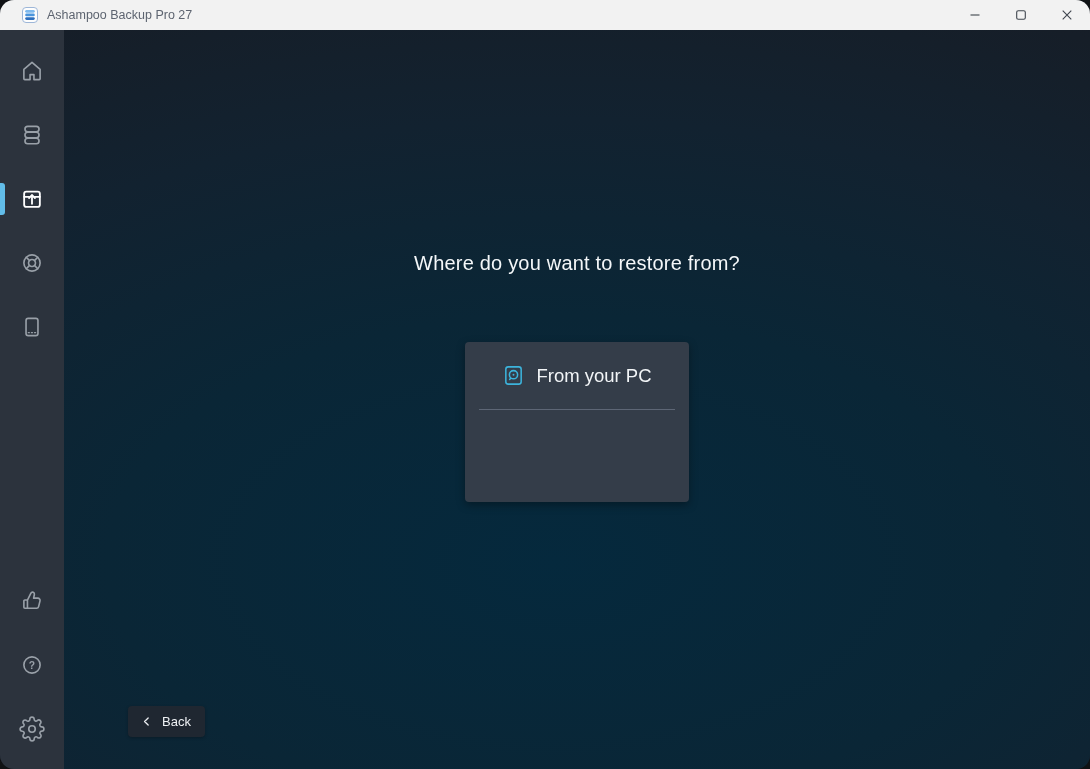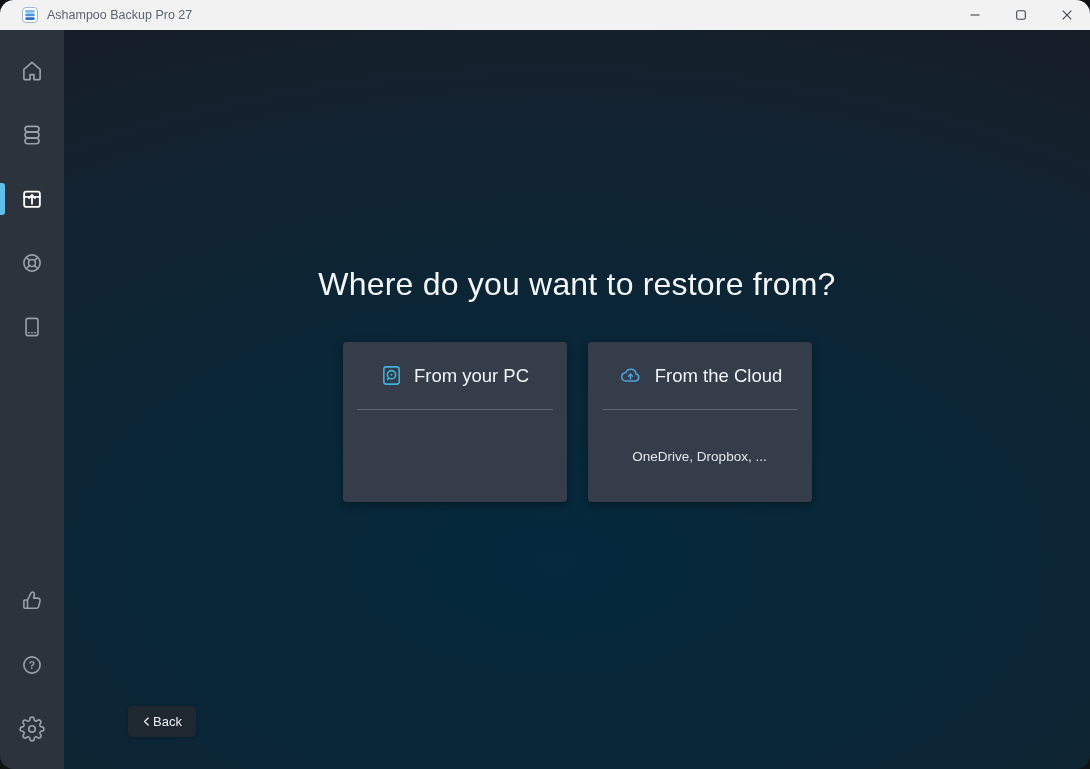--- a/index.html
+++ b/index.html
@@ -119,25 +119,25 @@
       radial-gradient(ellipse 115% 88% at 48% 72%,
         #05293d 0%,
         #0a2636 38%,
         #122230 68%,
         #161e28 92%,
         #171d27 100%);
     overflow: hidden;
   }
   .heading {
     position: absolute;
-    top: 236px;
+    top: 222px;
     left: 0;
     width: 100%;
     text-align: center;
-    font-size: 32px;
+    font-size: 20px;
     font-weight: 500;
     letter-spacing: 0.2px;
     color: #f4f7f9;
   }
   .cards-row {
     position: absolute;
     top: 312px;
     left: 0;
     width: 100%;
     display: flex;
@@ -186,20 +186,21 @@
   .back-button {
     position: absolute;
     left: 64px;
     top: 676px;
     height: 31px;
     padding: 0 14px 0 12px;
     background: #1f2731;
     border-radius: 4px;
     display: inline-flex;
     align-items: center;
+    gap: 9px;
     cursor: pointer;
     box-shadow: 0 1px 3px rgba(0,0,0,0.25);
   }
   .back-label {
     font-size: 13px;
     color: #eef1f4;
   }
 </style>
 </head>
 <body>
@@ -313,34 +314,20 @@
               <rect x="4" y="3" width="16" height="18" rx="2.5"></rect>
               <circle cx="12" cy="11.2" r="4.3"></circle>
               <circle cx="12" cy="11.2" r="1" fill="#3cb4dc" stroke="none"></circle>
               <path d="m9 14.9-1 1.2"></path>
             </svg>
             <span class="card-title">From your PC</span>
           </div>
           <div class="card-divider"></div>
         </div>
 
-        <div class="card">
-          <div class="card-title-row">
-            <svg width="27" height="23" viewBox="0 0 24 24" fill="none" stroke="#4ba0de" stroke-width="1.6" stroke-linecap="round" stroke-linejoin="round">
-              <path d="M7 17.8h9.9a3.7 3.7 0 0 0 .85-7.3A5.45 5.45 0 0 0 7.15 9.1 4.35 4.35 0 0 0 7 17.8z"></path>
-              <path d="M12 15.4v-4.6"></path>
-              <path d="M9.9 12.8 12 10.7l2.1 2.1"></path>
-            </svg>
-            <span class="card-title">From the Cloud</span>
-          </div>
-          <div class="card-divider"></div>
-          <div class="card-subtitle-wrap">
-            <span class="card-subtitle">OneDrive, Dropbox, ...</span>
-          </div>
-        </div>
 
       </div>
 
       <div class="back-button">
         <svg width="13" height="13" viewBox="0 0 14 14" fill="none" stroke="#e8eaee" stroke-width="1.4" stroke-linecap="round" stroke-linejoin="round">
           <path d="M8.8 3.2 4.9 7l3.9 3.8"></path>
         </svg>
         <span class="back-label">Back</span>
       </div>
 

